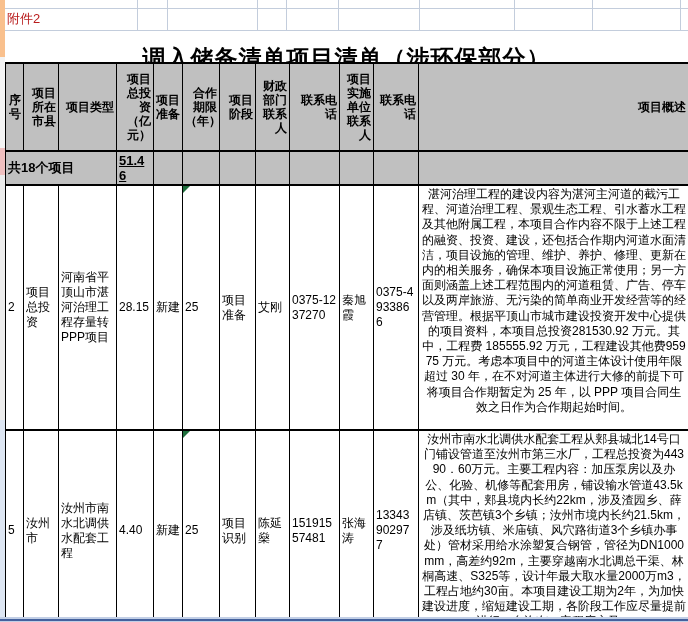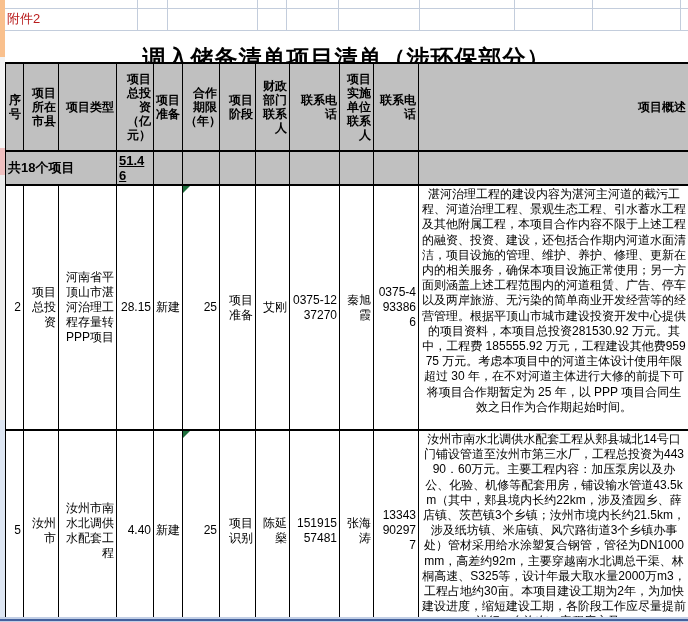--- a/index.html
+++ b/index.html
@@ -66,21 +66,21 @@
   tr.summary td{
     background:#c0c0c0;
     font-weight:bold;
     font-size:13px;
     height:23px;
     vertical-align:middle;
   }
   td.sum-label{padding-left:24px;text-align:left;}
   td.sum-value{text-align:left;padding-left:3px;text-decoration:underline;}
   tr.datarow td{
-    text-align:right;
+    text-align:left;
     vertical-align:middle;
     line-height:15px;
     background:#ffffff;
   }
   tr.datarow td.overview{
     text-align:center;
     vertical-align:top;
     font-size:12px;
     line-height:15.2px;
     padding:1px 2px 1px 3px;

